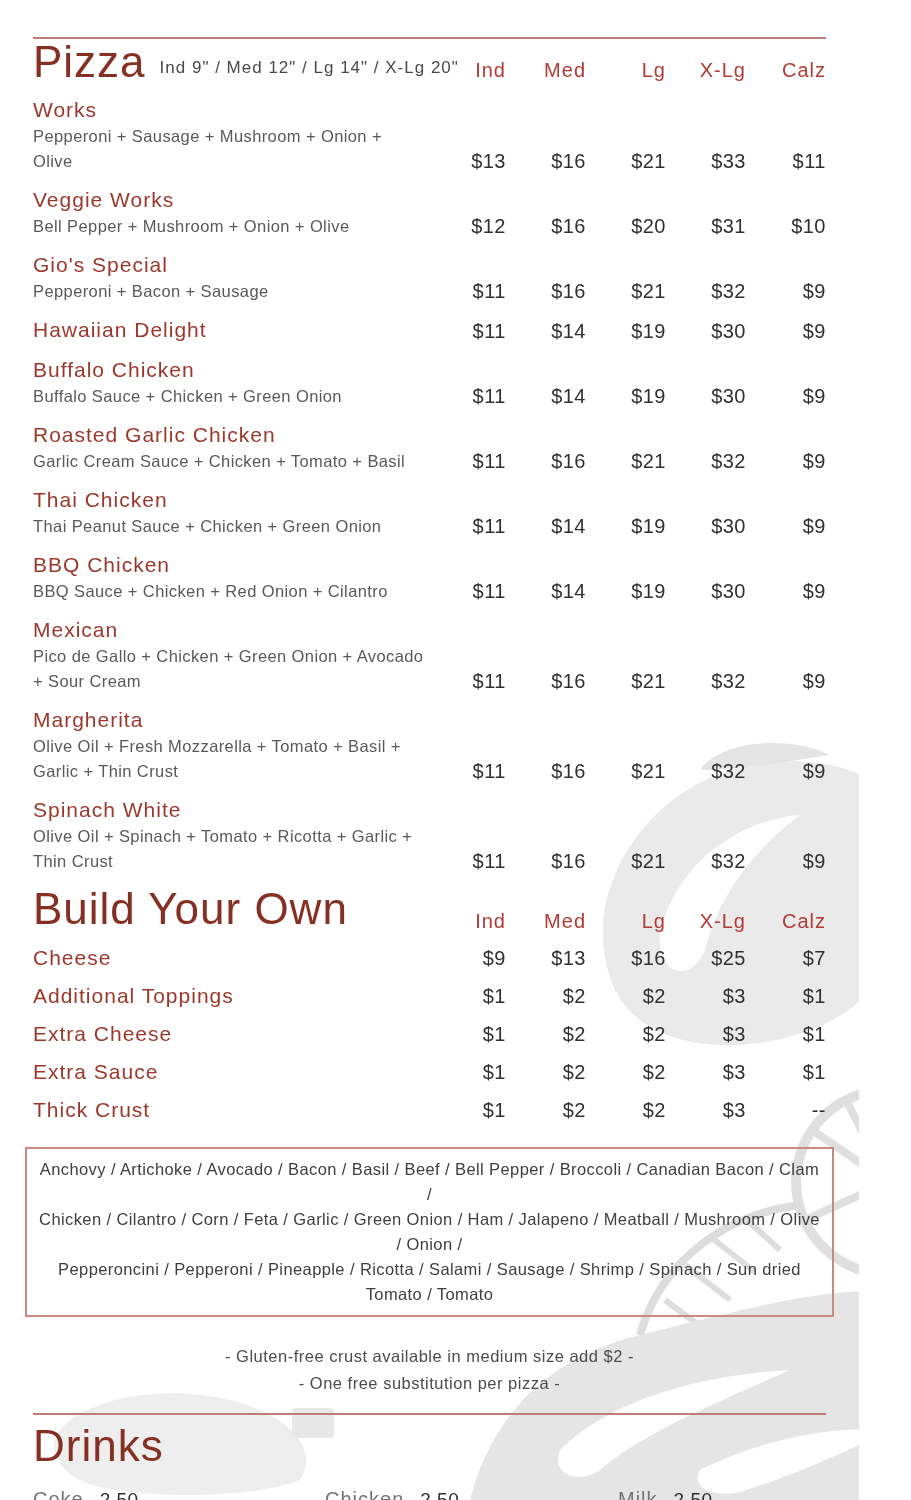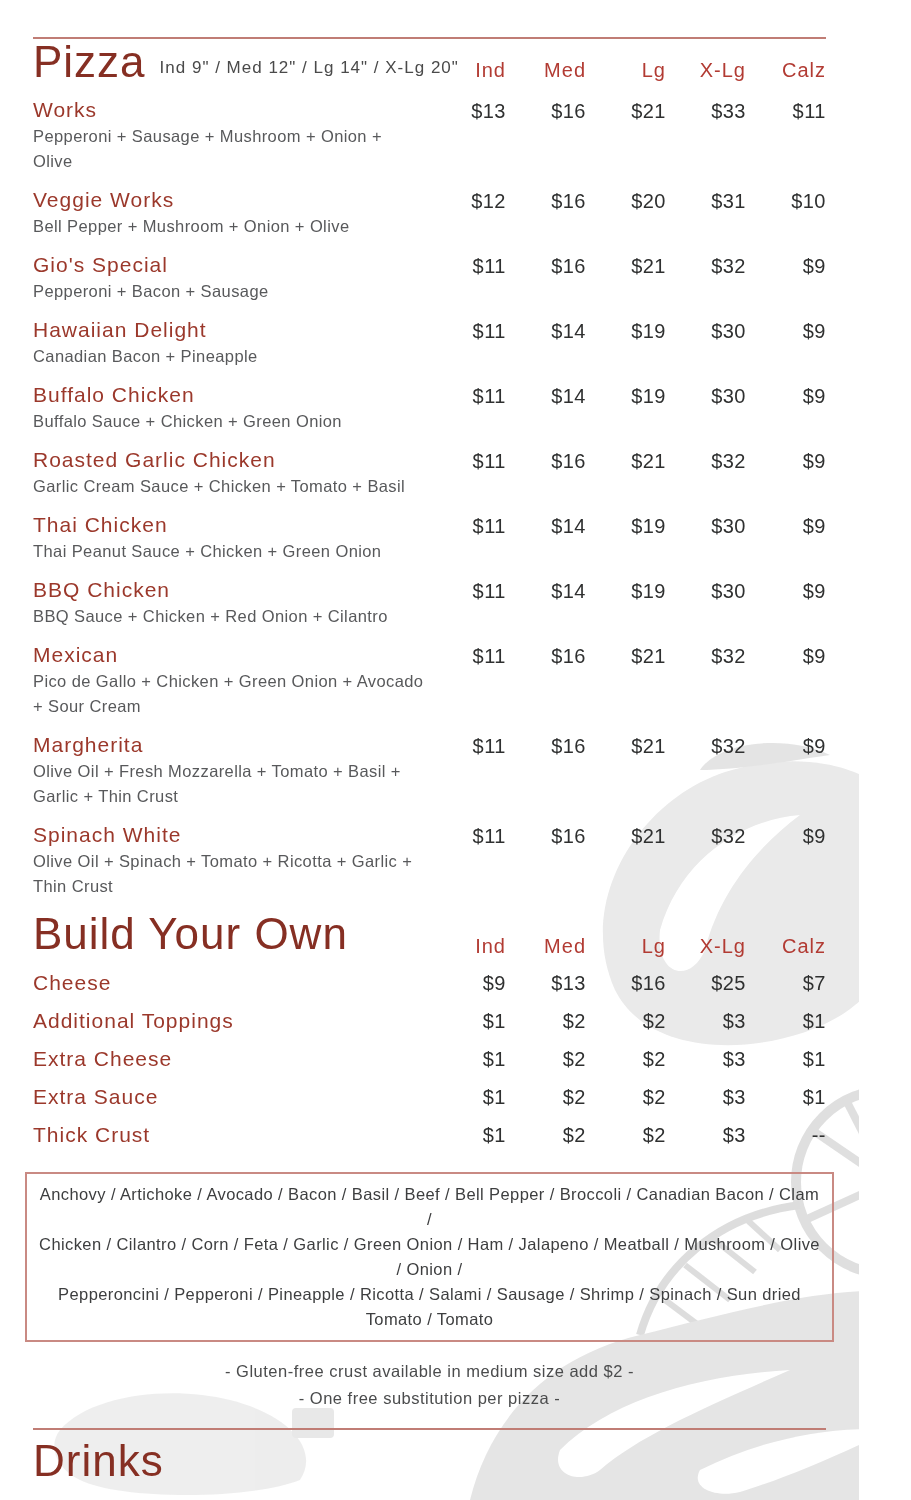--- a/index.html
+++ b/index.html
@@ -17,35 +17,35 @@
   .size-legend{font-size:17px;color:#4a4a4a;letter-spacing:1px;margin-left:14px;padding-bottom:7px;white-space:nowrap;}
 
   .price-cols{display:grid;grid-template-columns:repeat(5,80px);margin-left:auto;flex:none;}
   .price-cols span{text-align:right;}
   .col-h{font-size:20px;color:#b23b33;letter-spacing:1px;}
   .head-row{display:flex;align-items:flex-end;}
   .pizza-head-row{margin-top:-26px;}
   .build-head-row{margin-top:-22px;}
 
   .pizza-items{margin-top:14px;}
-  .pz-item{display:flex;align-items:flex-start;margin-bottom:12px;}
+  .pz-item{display:flex;align-items:flex-end;margin-bottom:12px;}
   .pz-text{flex:1;min-width:0;}
   .pz-name{font-size:21px;line-height:28px;color:#9b382b;letter-spacing:1px;}
   .pz-desc{font-size:16.5px;line-height:25px;color:#58595b;letter-spacing:.4px;}
   .pz-item .price-cols{padding-top:2px;}
   .price{font-size:20px;color:#2f3030;letter-spacing:.5px;line-height:26px;}
 
   .build-rows{margin-top:12px;}
   .build-row{display:flex;align-items:baseline;height:38px;}
   .build-name{font-size:21px;color:#9b382b;letter-spacing:1px;}
 
   .toppings-box{margin-top:12px;margin-left:-8px;margin-right:-8px;border:2px solid #c98a83;padding:8px 12px;text-align:center;}
   .toppings-line{font-size:16.5px;line-height:25px;color:#3d3e3f;letter-spacing:.4px;}
 
-  .notes{margin-top:16px;text-align:center;}
+  .notes{margin-top:26px;text-align:center;}
   .note-line{font-size:16.5px;line-height:27px;color:#4b4c4d;letter-spacing:.5px;}
 
   .drinks-title{margin-top:8px;}
   .drinks-grid{display:grid;grid-template-columns:292px 293px 1fr;margin-top:10px;}
   .drink-row{height:40px;display:flex;align-items:center;}
   .drink-name{font-size:20px;color:#737373;letter-spacing:1px;}
   .drink-price{font-size:19px;color:#2f3030;margin-left:16px;letter-spacing:.5px;}
 </style>
 </head>
 <body>
@@ -135,21 +135,20 @@
             <span class="price">$11</span>
             <span class="price">$16</span>
             <span class="price">$21</span>
             <span class="price">$32</span>
             <span class="price">$9</span>
           </div>
         </div>
           <div class="pz-item">
           <div class="pz-text">
             <div class="pz-name">Hawaiian Delight</div>
-            <div class="pz-desc">Canadian Bacon + Pineapple</div>
           </div>
           <div class="price-cols">
             <span class="price">$11</span>
             <span class="price">$14</span>
             <span class="price">$19</span>
             <span class="price">$30</span>
             <span class="price">$9</span>
           </div>
         </div>
           <div class="pz-item">

